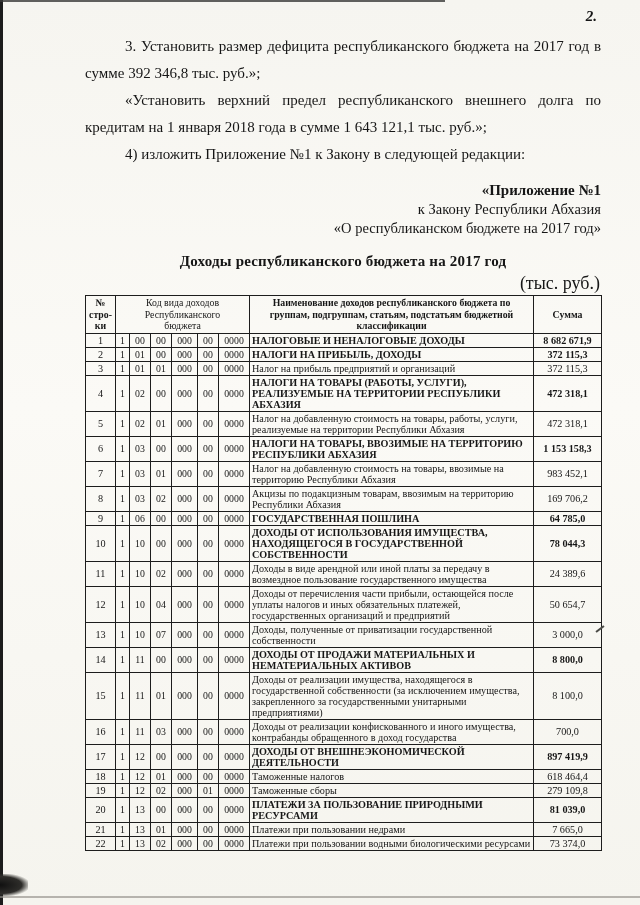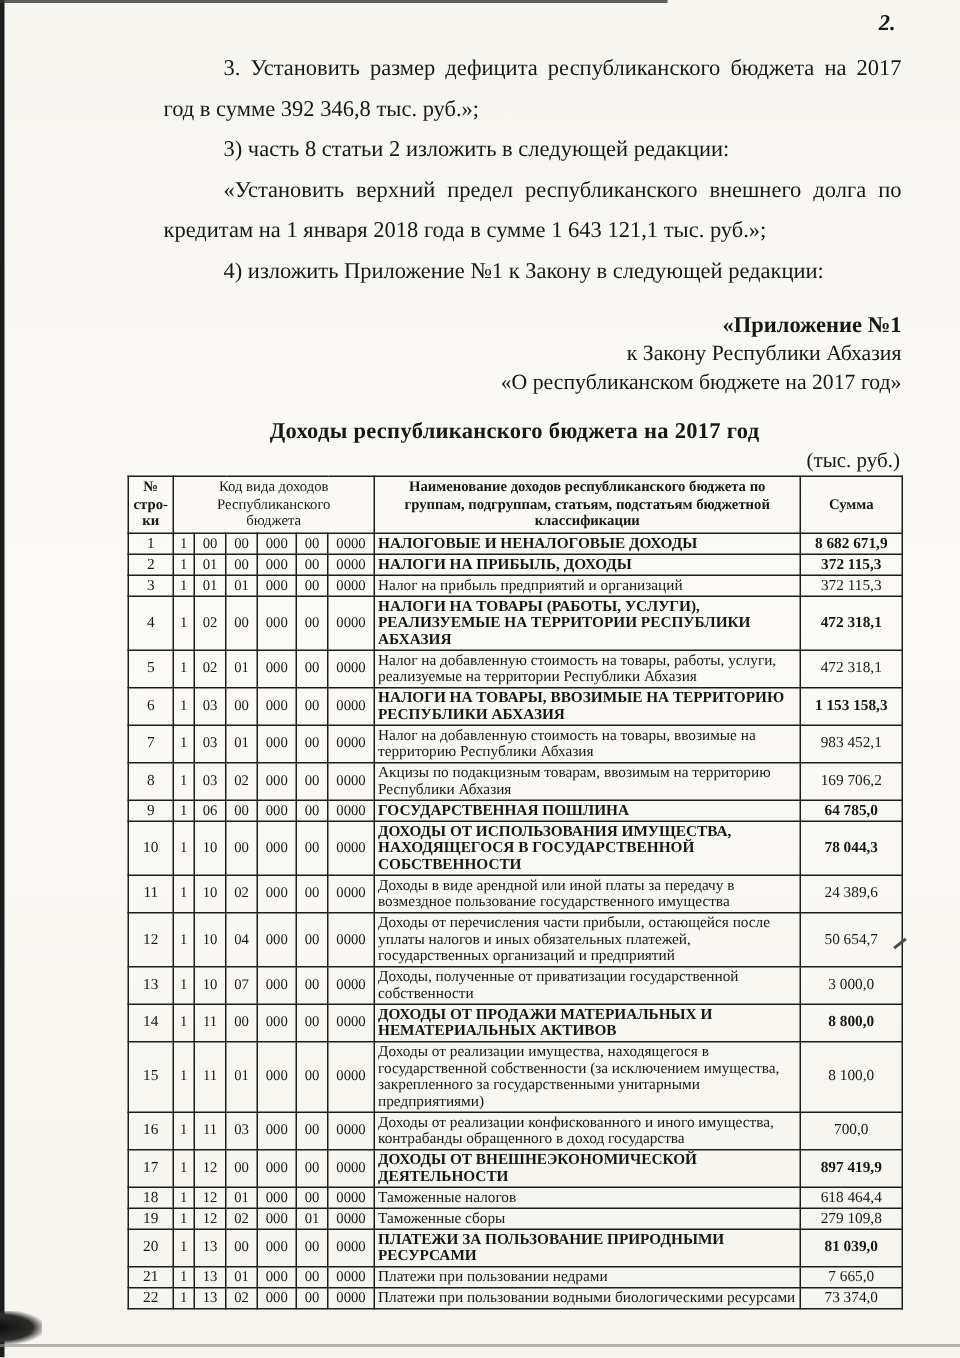--- a/index.html
+++ b/index.html
@@ -19,28 +19,28 @@
   
   .edge-left   { position:absolute; left:0; top:0; width:3px; height:905px; background:#1c1c1c; }
   .top-line    { position:absolute; left:0; top:0; width:445px; height:2px; background:#3a3a38; opacity:.8; }
   .bottom-smudge { position:absolute; left:0; top:874px; width:28px; height:22px;
     background:radial-gradient(ellipse at 0% 50%, #101010 0%, #2e2d2a 55%, rgba(60,58,52,0) 78%); }
   .bottom-line { position:absolute; left:0; top:896px; width:640px; height:2px; background:#93918a; opacity:.65; }
   .pen-tick    { position:absolute; left:595px; top:628px; width:10px; height:2px; background:#4a4a46; transform:rotate(-38deg); }
 
   .page-number { text-align:right; font-style:italic; font-size:15px; font-weight:bold; padding-right:4px; }
 
-  .body-text { margin-top:8px; font-size:15px; line-height:27px; text-align:justify;margin-left:24px; }
+  .body-text { margin-top:8px; font-size:15px; line-height:27px; text-align:justify; }
   .para { text-indent:40px; }
 
   .annex { margin-top:13px; text-align:right; line-height:19px; font-size:14.5px; }
   .annex-line-1 { font-weight:bold; font-size:15px; }
 
   .table-title { margin-top:15px; text-align:center; font-weight:bold; font-size:15px; letter-spacing:.2px; }
-  .units { text-align:right; font-size:14px; margin:3px 1px 1px 0; }
+  .units { text-align:right; font-size:18px; margin:3px 1px 1px 0; }
 
   table.revenue {
     border-collapse:collapse;
     width:516px;
     table-layout:fixed;
     font-size:10.2px;
     line-height:11px;
   }
   table.revenue th, table.revenue td {
     border:1px solid #1d1d1d;
@@ -69,21 +69,20 @@
   <div class="edge-left"></div>
   <div class="top-line"></div>
   <div class="bottom-smudge"></div>
   <div class="bottom-line"></div>
   <div class="pen-tick"></div>
 
   <div class="page-number">2.</div>
 
   <div class="body-text">
     <p class="para">3. Установить размер дефицита республиканского бюджета на 2017 год в сумме 392 346,8 тыс. руб.»;</p>
-    <p class="para">3) часть 8 статьи 2 изложить в следующей редакции:</p>
     <p class="para">«Установить верхний предел республиканского внешнего долга по кредитам на 1 января 2018 года в сумме 1 643 121,1 тыс. руб.»;</p>
     <p class="para">4) изложить Приложение №1 к Закону в следующей редакции:</p>
   </div>
 
   <div class="annex">
     <div class="annex-line-1">«Приложение №1</div>
     <div class="annex-line-2">к Закону Республики Абхазия</div>
     <div class="annex-line-3">«О республиканском бюджете на 2017 год»</div>
   </div>
 

